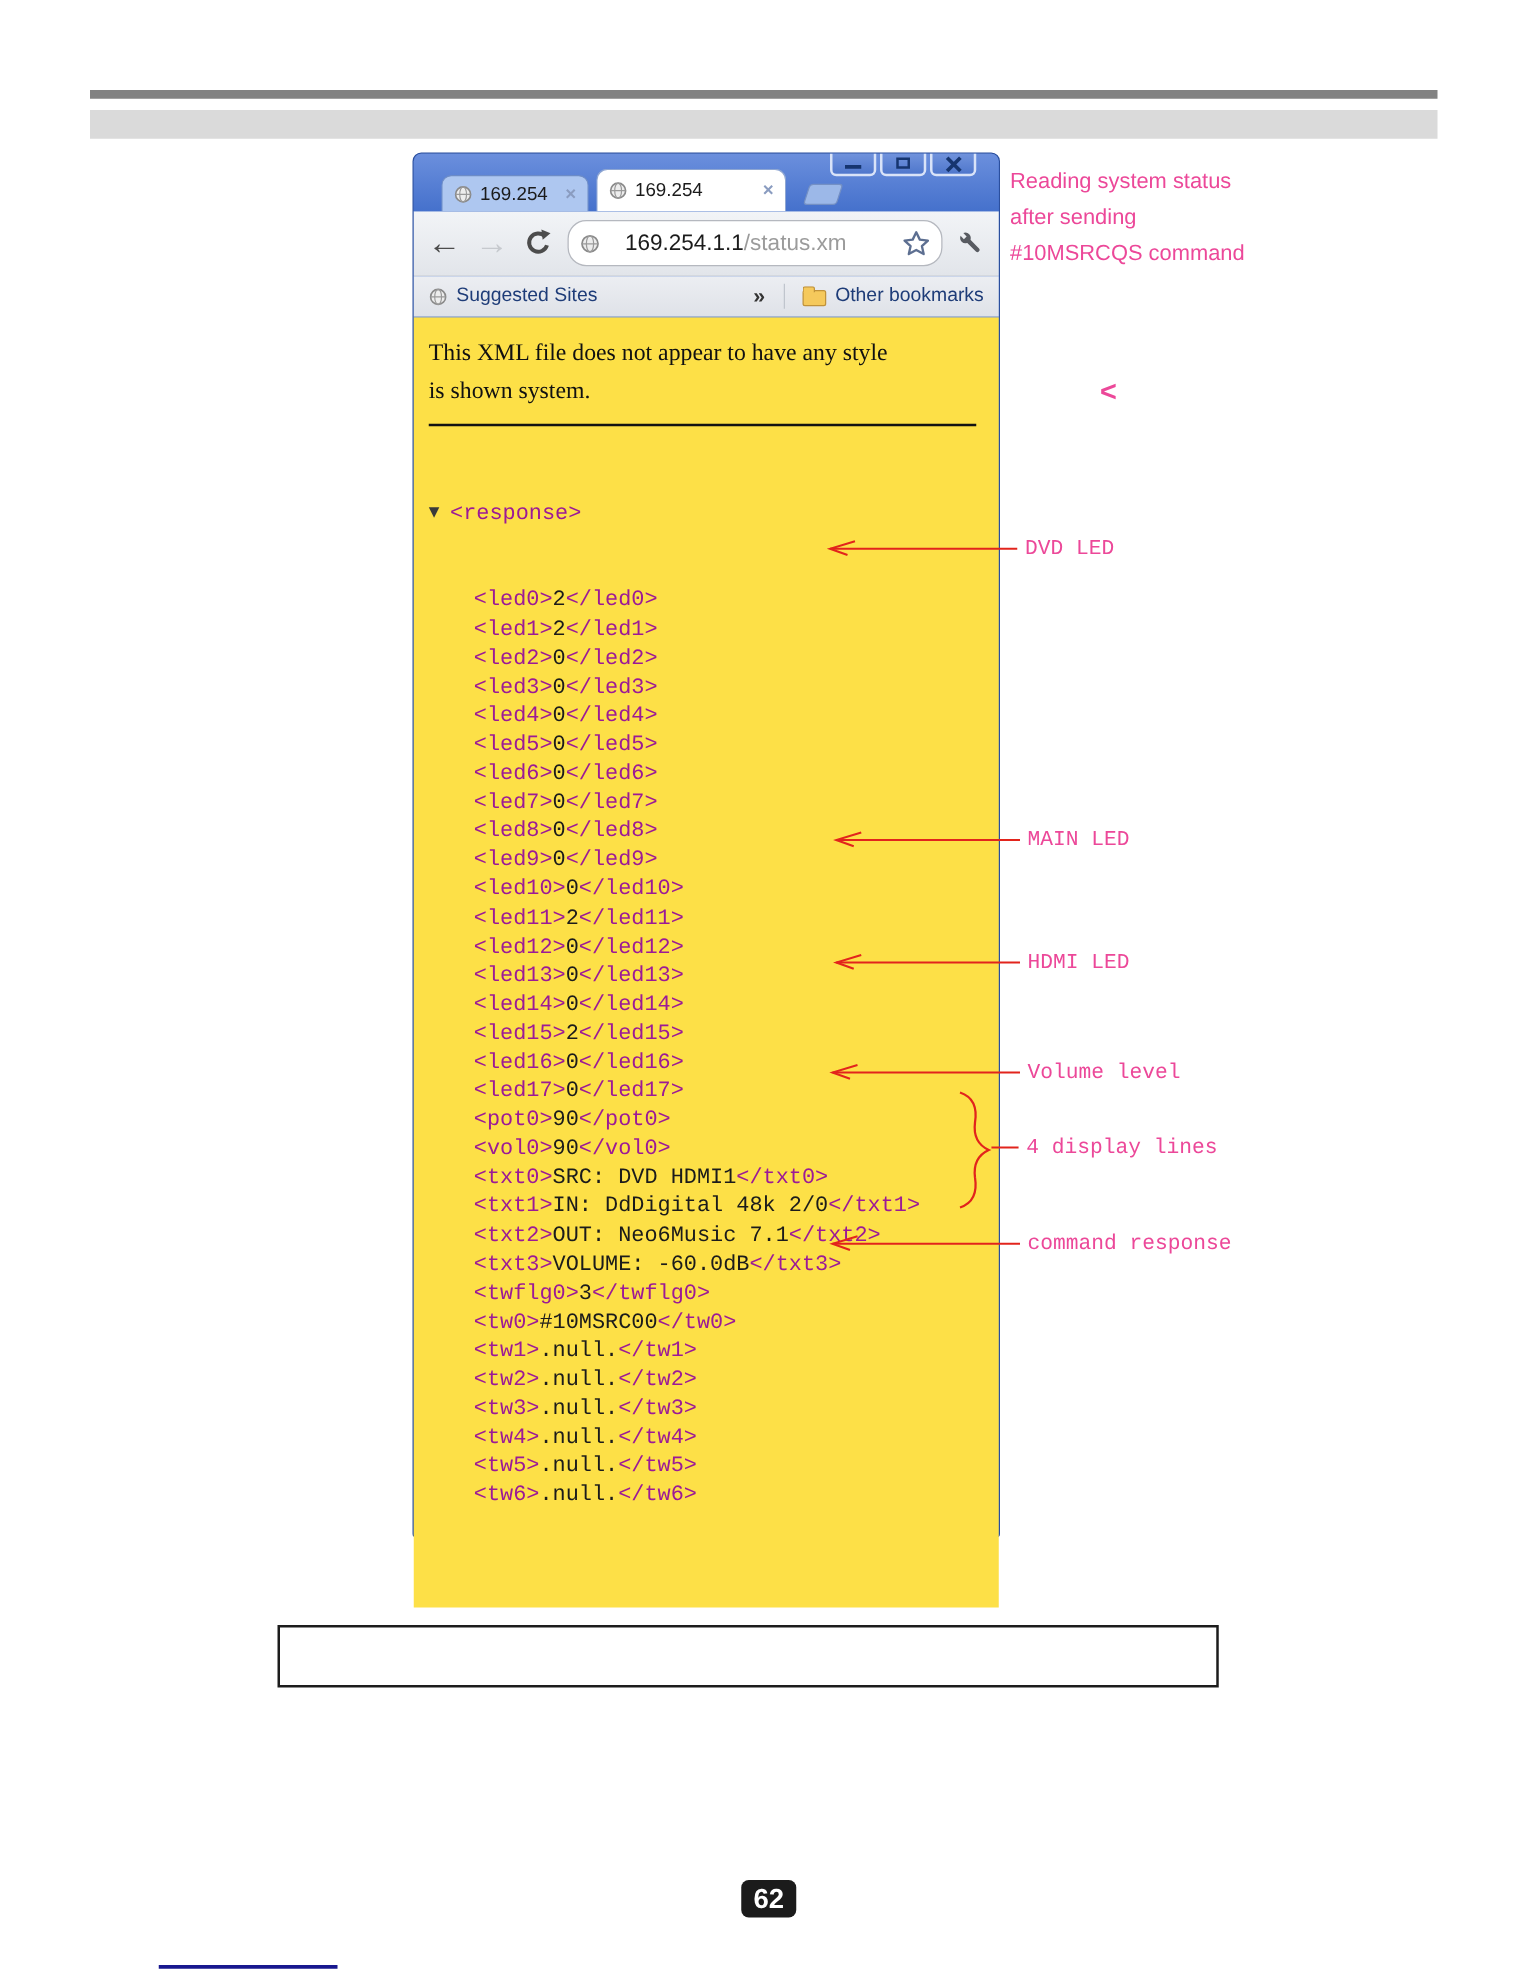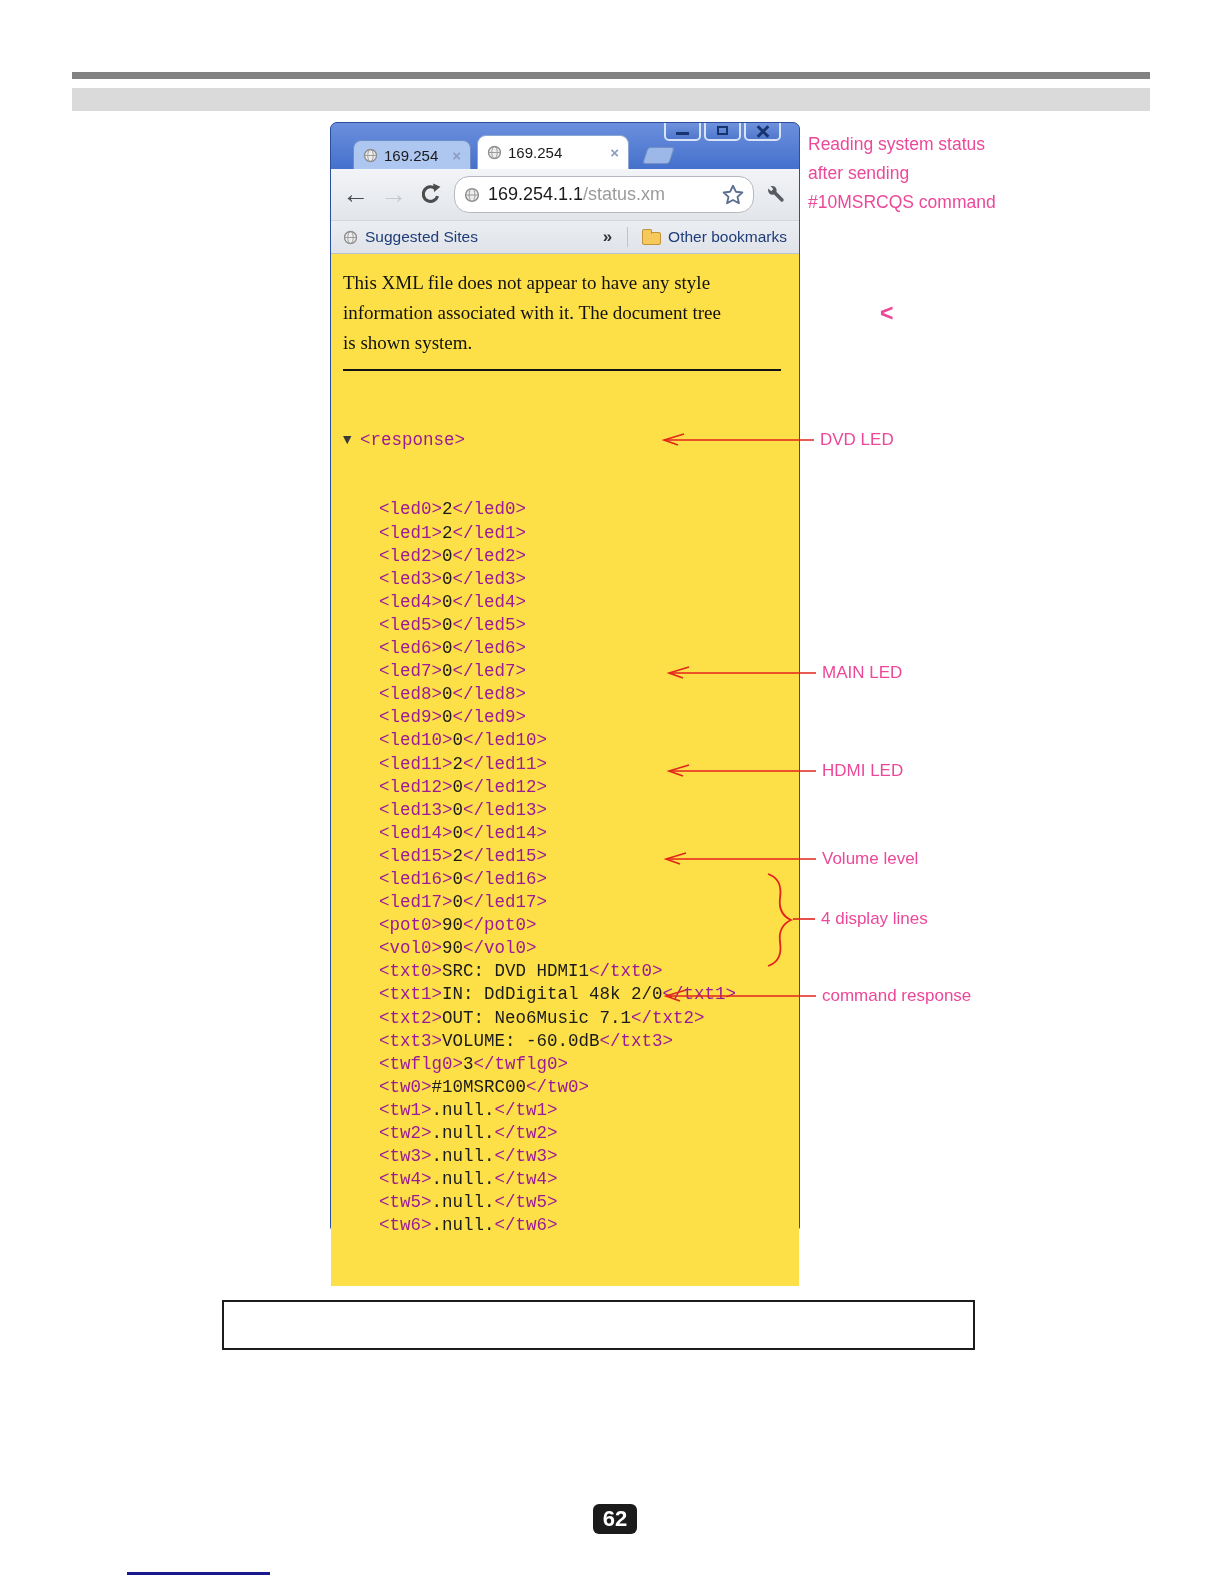--- a/index.html
+++ b/index.html
@@ -53,21 +53,21 @@
 
   .toolbar {
     height:52px; background:linear-gradient(#f2f4f7,#e2e5ea);
     display:flex; align-items:center; padding:0 11px; gap:11px;
     border-bottom:1px solid #d4d8de;
   }
   .nav-ico { font-size:27px; font-weight:bold; line-height:1; color:#4c4c4c; }
   .nav-ico.fwd { color:#c6c9ce; }
   .omnibox {
     flex:1; height:37px; background:#fff; border:1px solid #b5b8bf; border-radius:15px;
-    display:flex; align-items:center; gap:8px; padding:16px 9px; min-width:0;
+    display:flex; align-items:center; gap:20px; padding:16px 9px; min-width:0;
   }
   .url { font-size:18px; white-space:nowrap; overflow:hidden; }
   .url .host { color:#1b1b1b; }
   .url .path { color:#9b9b9b; }
   .star-ico { margin-left:auto; flex:0 0 auto; display:flex; }
   .wrench-ico { flex:0 0 auto; display:flex; }
 
   .bookmarks {
     height:33px; background:linear-gradient(#eceef2,#dfe2e8);
     display:flex; align-items:center; padding:0 12px; gap:8px;
@@ -86,21 +86,21 @@
   .xml-tree { font-family:"Liberation Mono", monospace; font-size:17.5px; line-height:23.1px; color:#1b1b1b; white-space:pre; }
   .xml-line .tag { color:#9c1a96; }
   .xml-line .val { color:#1b1b1b; }
   .xml-line.node { padding-left:36px; }
   .tri { display:inline-block; width:17px; font-family:"DejaVu Sans", sans-serif; font-size:11px; color:#3a3a3a; vertical-align:2px; }
 
   
   .red { color:#ec4899; }
   .note { position:absolute; left:808px; top:130px; font-size:17.5px; line-height:29px; white-space:nowrap; }
   .ltmark { position:absolute; left:880px; top:300px; font-size:23px; font-weight:bold; }
-  .callout { position:absolute; display:flex; align-items:center; gap:6px; white-space:nowrap; }
+  .callout { position:absolute; display:flex; align-items:flex-start; gap:6px; white-space:nowrap;font-family:Liberation Mono, monospace; }
   .callout-label { font-size:17px; }
   .ann-svg { display:block; }
   .brace-svg { position:absolute; left:762px; top:872px; }
 
   
   .empty-box { position:absolute; left:222px; top:1300px; width:753px; height:50px; border:2px solid #1c1c1c; background:#fff; }
   .page-badge {
     position:absolute; left:593px; top:1504px; width:44px; height:30px;
     background:#1b1b1b; border-radius:6px; color:#fff; font-weight:bold; font-size:22px;
     display:flex; align-items:center; justify-content:center;
@@ -198,21 +198,20 @@
       <div class="bm-sep"></div>
       <div class="bm-item">
         <span class="folder-ico"></span>
         <span>Other bookmarks</span>
       </div>
     </div>
 
     <div class="content">
       <div class="notice">
         <div>This XML file does not appear to have any style</div>
-        <div>information associated with it. The document tree</div>
         <div>is shown system.</div>
       </div>
       <div class="hrule"></div>
 
       <div class="xml-tree">
         <div class="xml-line root"><span class="tri">▼</span><span class="tag">&lt;response&gt;</span></div>
         <div id="xml-nodes"><div class="xml-line node"><span class="tag">&lt;led0&gt;</span><span class="val">2</span><span class="tag">&lt;/led0&gt;</span></div><div class="xml-line node"><span class="tag">&lt;led1&gt;</span><span class="val">2</span><span class="tag">&lt;/led1&gt;</span></div><div class="xml-line node"><span class="tag">&lt;led2&gt;</span><span class="val">0</span><span class="tag">&lt;/led2&gt;</span></div><div class="xml-line node"><span class="tag">&lt;led3&gt;</span><span class="val">0</span><span class="tag">&lt;/led3&gt;</span></div><div class="xml-line node"><span class="tag">&lt;led4&gt;</span><span class="val">0</span><span class="tag">&lt;/led4&gt;</span></div><div class="xml-line node"><span class="tag">&lt;led5&gt;</span><span class="val">0</span><span class="tag">&lt;/led5&gt;</span></div><div class="xml-line node"><span class="tag">&lt;led6&gt;</span><span class="val">0</span><span class="tag">&lt;/led6&gt;</span></div><div class="xml-line node"><span class="tag">&lt;led7&gt;</span><span class="val">0</span><span class="tag">&lt;/led7&gt;</span></div><div class="xml-line node"><span class="tag">&lt;led8&gt;</span><span class="val">0</span><span class="tag">&lt;/led8&gt;</span></div><div class="xml-line node"><span class="tag">&lt;led9&gt;</span><span class="val">0</span><span class="tag">&lt;/led9&gt;</span></div><div class="xml-line node"><span class="tag">&lt;led10&gt;</span><span class="val">0</span><span class="tag">&lt;/led10&gt;</span></div><div class="xml-line node"><span class="tag">&lt;led11&gt;</span><span class="val">2</span><span class="tag">&lt;/led11&gt;</span></div><div class="xml-line node"><span class="tag">&lt;led12&gt;</span><span class="val">0</span><span class="tag">&lt;/led12&gt;</span></div><div class="xml-line node"><span class="tag">&lt;led13&gt;</span><span class="val">0</span><span class="tag">&lt;/led13&gt;</span></div><div class="xml-line node"><span class="tag">&lt;led14&gt;</span><span class="val">0</span><span class="tag">&lt;/led14&gt;</span></div><div class="xml-line node"><span class="tag">&lt;led15&gt;</span><span class="val">2</span><span class="tag">&lt;/led15&gt;</span></div><div class="xml-line node"><span class="tag">&lt;led16&gt;</span><span class="val">0</span><span class="tag">&lt;/led16&gt;</span></div><div class="xml-line node"><span class="tag">&lt;led17&gt;</span><span class="val">0</span><span class="tag">&lt;/led17&gt;</span></div><div class="xml-line node"><span class="tag">&lt;pot0&gt;</span><span class="val">90</span><span class="tag">&lt;/pot0&gt;</span></div><div class="xml-line node"><span class="tag">&lt;vol0&gt;</span><span class="val">90</span><span class="tag">&lt;/vol0&gt;</span></div><div class="xml-line node"><span class="tag">&lt;txt0&gt;</span><span class="val">SRC: DVD HDMI1</span><span class="tag">&lt;/txt0&gt;</span></div><div class="xml-line node"><span class="tag">&lt;txt1&gt;</span><span class="val">IN: DdDigital 48k 2/0</span><span class="tag">&lt;/txt1&gt;</span></div><div class="xml-line node"><span class="tag">&lt;txt2&gt;</span><span class="val">OUT: Neo6Music 7.1</span><span class="tag">&lt;/txt2&gt;</span></div><div class="xml-line node"><span class="tag">&lt;txt3&gt;</span><span class="val">VOLUME: -60.0dB</span><span class="tag">&lt;/txt3&gt;</span></div><div class="xml-line node"><span class="tag">&lt;twflg0&gt;</span><span class="val">3</span><span class="tag">&lt;/twflg0&gt;</span></div><div class="xml-line node"><span class="tag">&lt;tw0&gt;</span><span class="val">#10MSRC00</span><span class="tag">&lt;/tw0&gt;</span></div><div class="xml-line node"><span class="tag">&lt;tw1&gt;</span><span class="val">.null.</span><span class="tag">&lt;/tw1&gt;</span></div><div class="xml-line node"><span class="tag">&lt;tw2&gt;</span><span class="val">.null.</span><span class="tag">&lt;/tw2&gt;</span></div><div class="xml-line node"><span class="tag">&lt;tw3&gt;</span><span class="val">.null.</span><span class="tag">&lt;/tw3&gt;</span></div><div class="xml-line node"><span class="tag">&lt;tw4&gt;</span><span class="val">.null.</span><span class="tag">&lt;/tw4&gt;</span></div><div class="xml-line node"><span class="tag">&lt;tw5&gt;</span><span class="val">.null.</span><span class="tag">&lt;/tw5&gt;</span></div><div class="xml-line node"><span class="tag">&lt;tw6&gt;</span><span class="val">.null.</span><span class="tag">&lt;/tw6&gt;</span></div></div>
         
       </div>
     </div>

